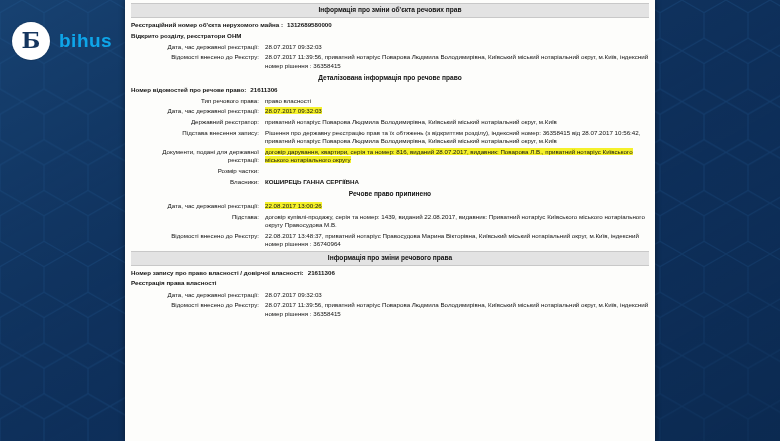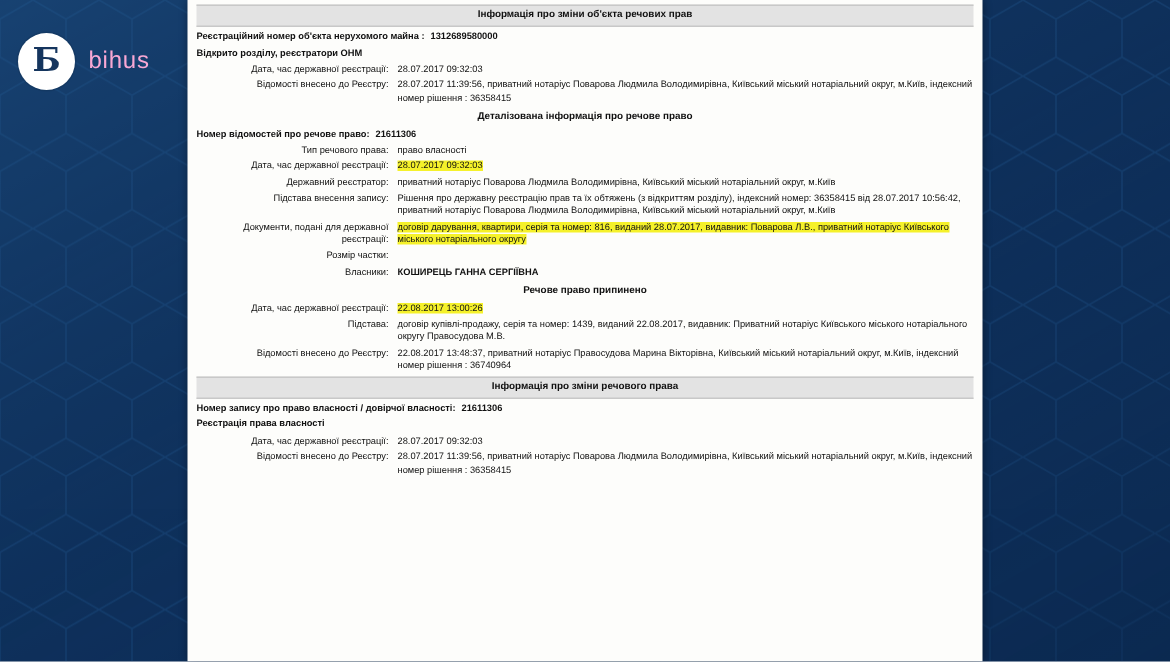--- a/index.html
+++ b/index.html
@@ -54,23 +54,23 @@
   .logo-circle span {
     font-family: "DejaVu Serif", serif;
     font-size: 22px;
     font-weight: bold;
     color: #15355e;
     line-height: 1;
     position: relative;
     top: -1px;
   }
   .logo-text {
-    color: #f9a8d4;
-    font-size: 16px;
-    font-weight: normal;
+    color: #0ea5e9;
+    font-size: 19px;
+    font-weight: bold;
     letter-spacing: 0.5px;
     font-family: "Liberation Sans", sans-serif;
   }
   
   .doc {
     position: absolute;
     left: 125px;
     top: 0;
     width: 530px;
     height: 441px;

